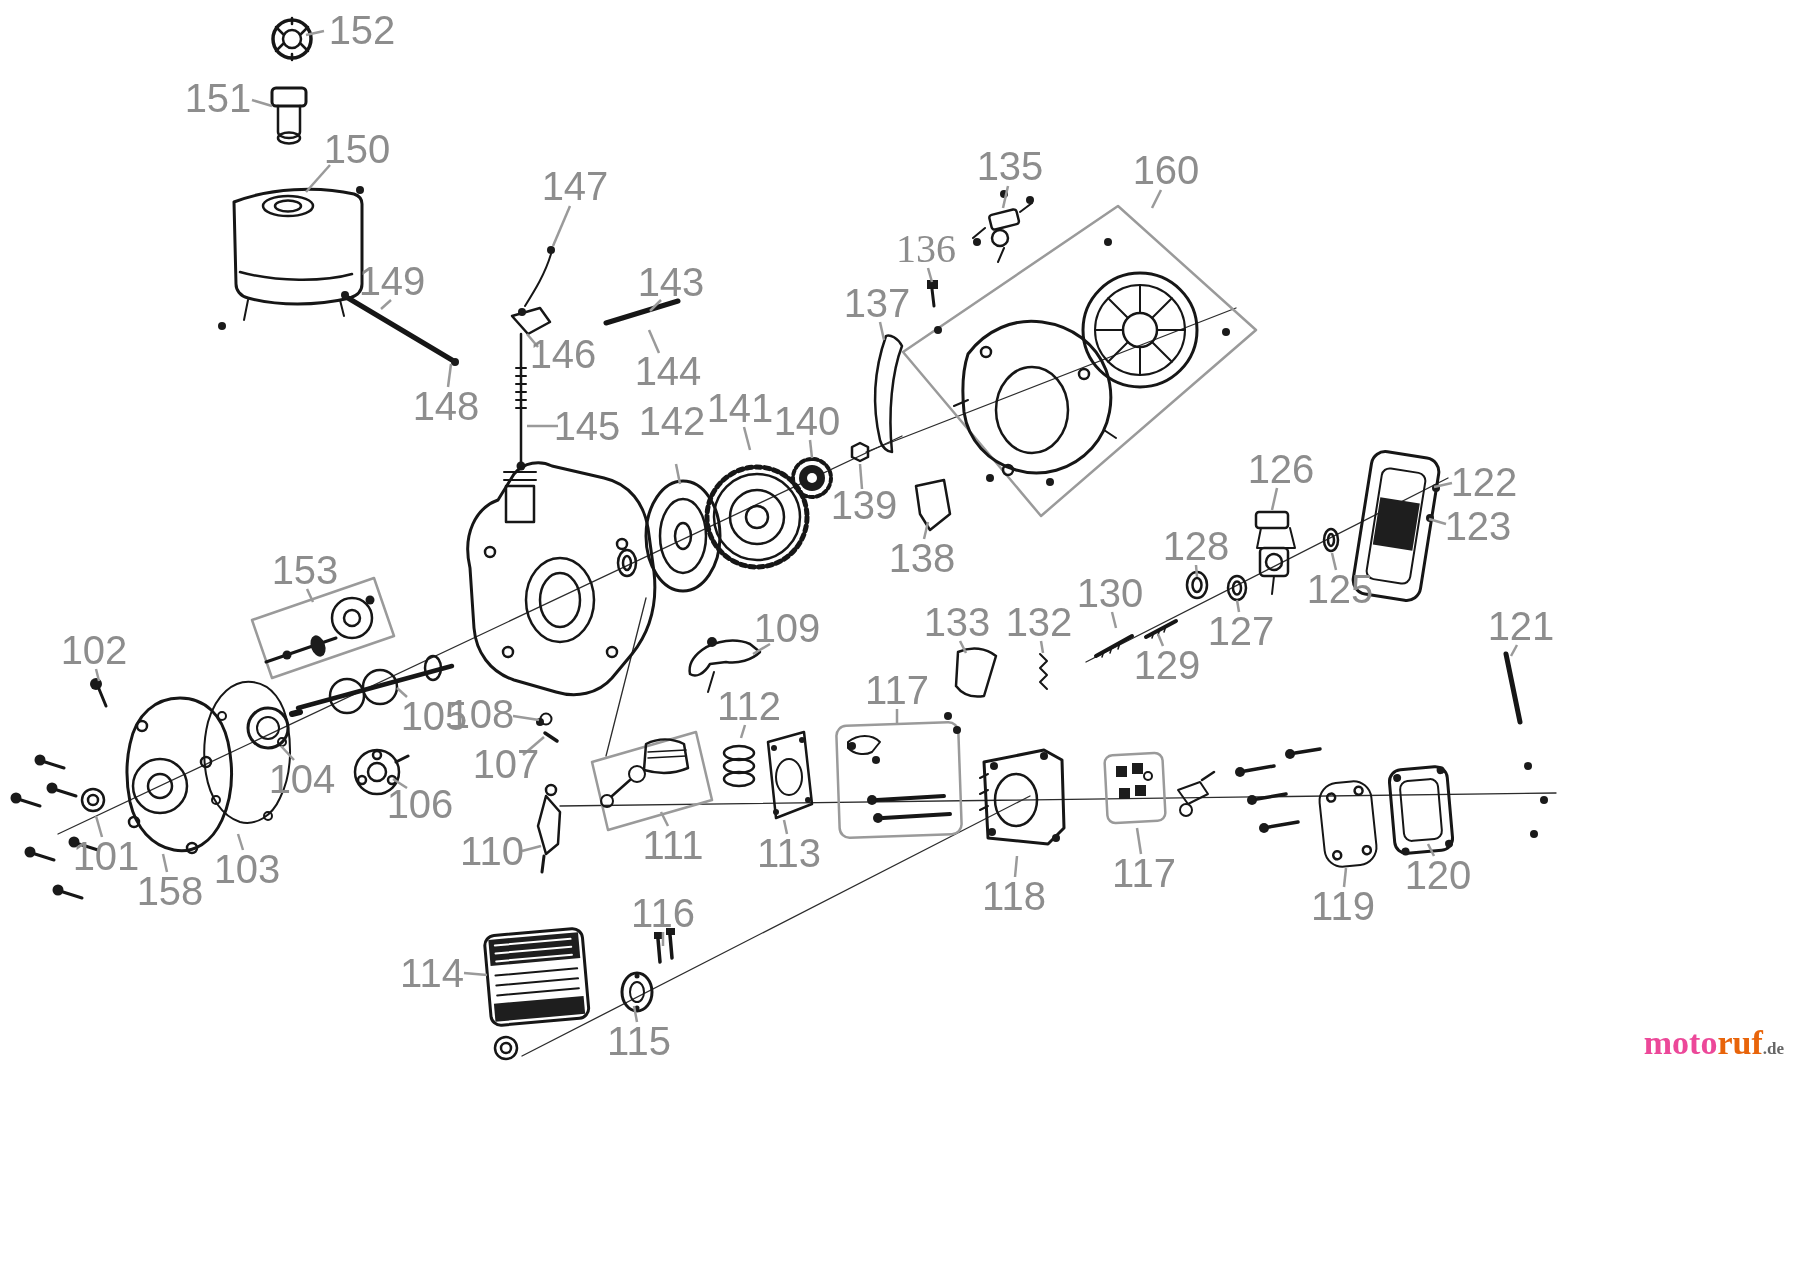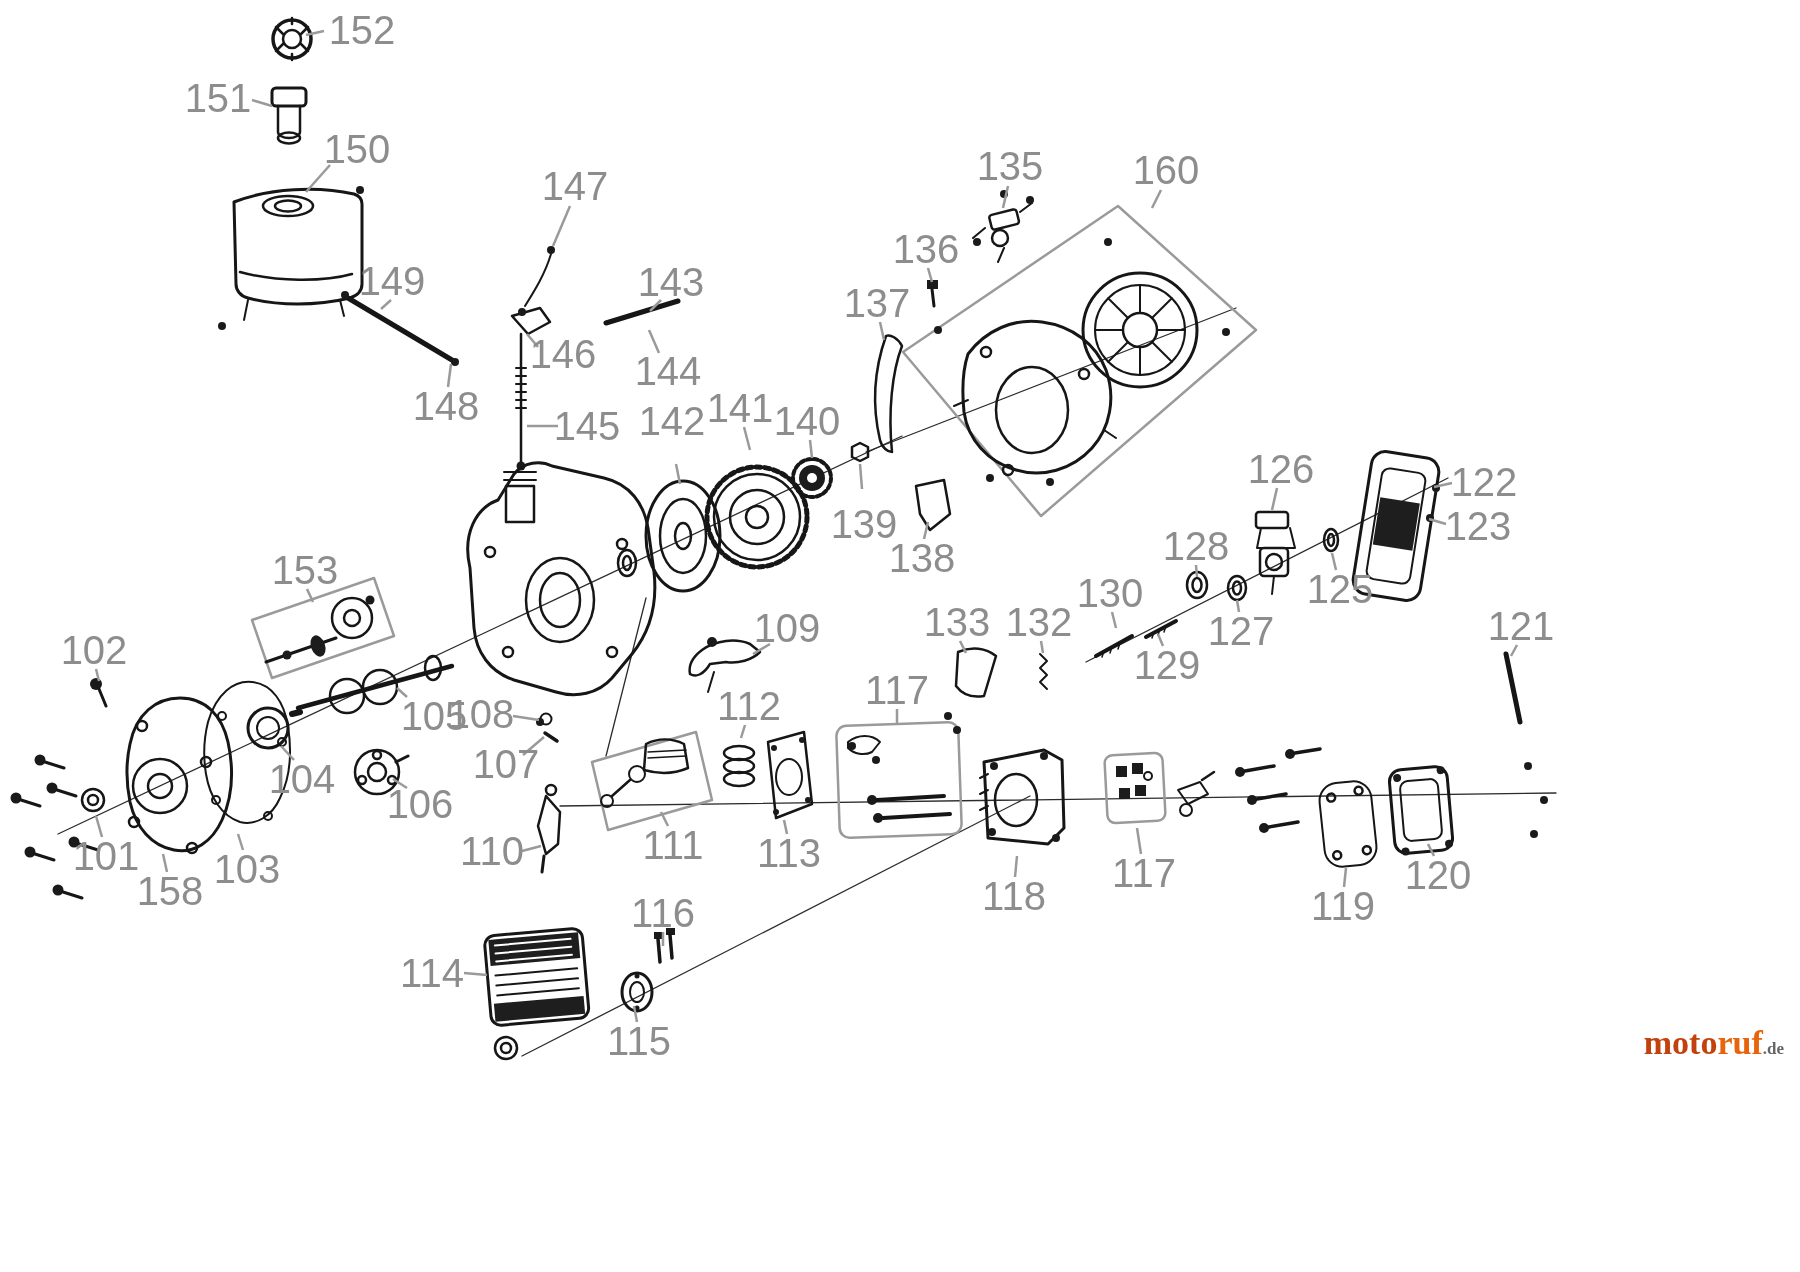--- a/index.html
+++ b/index.html
@@ -480,24 +480,24 @@
       <div class="part-label" style="left: 575px; top: 186px;">147</div>
       <div class="part-label" style="left: 392px; top: 281px;">149</div>
       <div class="part-label" style="left: 563px; top: 354px;">146</div>
       <div class="part-label" style="left: 671px; top: 282px;">143</div>
       <div class="part-label" style="left: 668px; top: 371px;">144</div>
       <div class="part-label" style="left: 446px; top: 406px;">148</div>
       <div class="part-label" style="left: 587px; top: 426px;">145</div>
       <div class="part-label" style="left: 672px; top: 421px;">142</div>
       <div class="part-label" style="left: 740px; top: 408px;">141</div>
       <div class="part-label" style="left: 807px; top: 421px;">140</div>
-      <div class="part-label" style="left: 864px; top: 524px;">139</div>
+      <div class="part-label" style="left: 864px; top: 505px;">139</div>
       <div class="part-label" style="left: 922px; top: 558px;">138</div>
       <div class="part-label" style="left: 1010px; top: 166px;">135</div>
-      <div class="part-label" style="left: 926px; top: 249px;">136</div>
+      <div class="part-label" style="left: 926px; top: 249px; font-family: Liberation Serif, serif;">136</div>
       <div class="part-label" style="left: 877px; top: 303px;">137</div>
       <div class="part-label" style="left: 1166px; top: 170px;">160</div>
       <div class="part-label" style="left: 1281px; top: 469px;">126</div>
       <div class="part-label" style="left: 1484px; top: 482px;">122</div>
       <div class="part-label" style="left: 1478px; top: 526px;">123</div>
       <div class="part-label" style="left: 1196px; top: 546px;">128</div>
       <div class="part-label" style="left: 1340px; top: 589px; text-align: right;">125</div>
       <div class="part-label" style="left: 1241px; top: 631px;">127</div>
       <div class="part-label" style="left: 1110px; top: 593px;">130</div>
       <div class="part-label" style="left: 1167px; top: 665px;">129</div>
@@ -523,16 +523,16 @@
       <div class="part-label" style="left: 1014px; top: 896px;">118</div>
       <div class="part-label" style="left: 1144px; top: 873px;">117</div>
       <div class="part-label" style="left: 1343px; top: 906px;">119</div>
       <div class="part-label" style="left: 1438px; top: 875px;">120</div>
       <div class="part-label" style="left: 663px; top: 913px;">116</div>
       <div class="part-label" style="left: 432px; top: 973px;">114</div>
       <div class="part-label" style="left: 639px; top: 1041px; text-align: center;">115</div>
     </div>
 
   <div id="watermark">
-    <span style="color: #c2410c;">moto</span><span style="color: rgb(232, 100, 10);">ruf</span><span class="de" style="color: rgb(102, 102, 102);">.de</span>
+    <span style="color: #ec4899;">moto</span><span style="color: rgb(232, 100, 10);">ruf</span><span class="de" style="color: rgb(102, 102, 102);">.de</span>
   </div>
 
 </div>
 
 </body></html>

